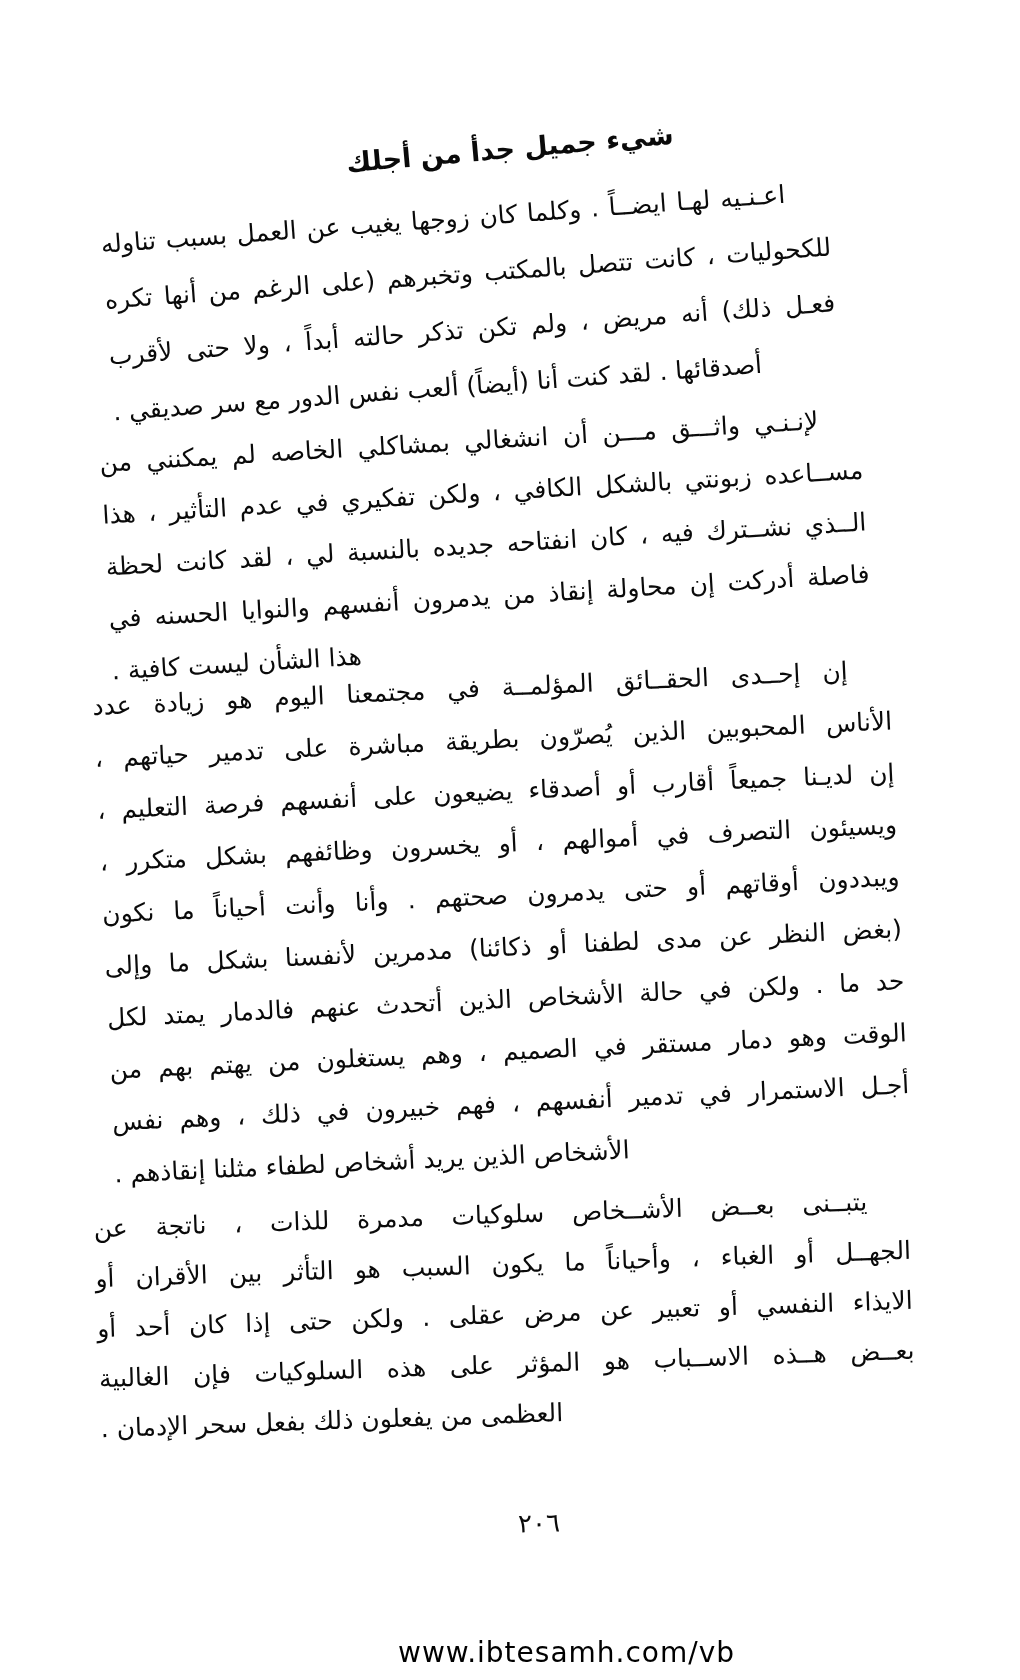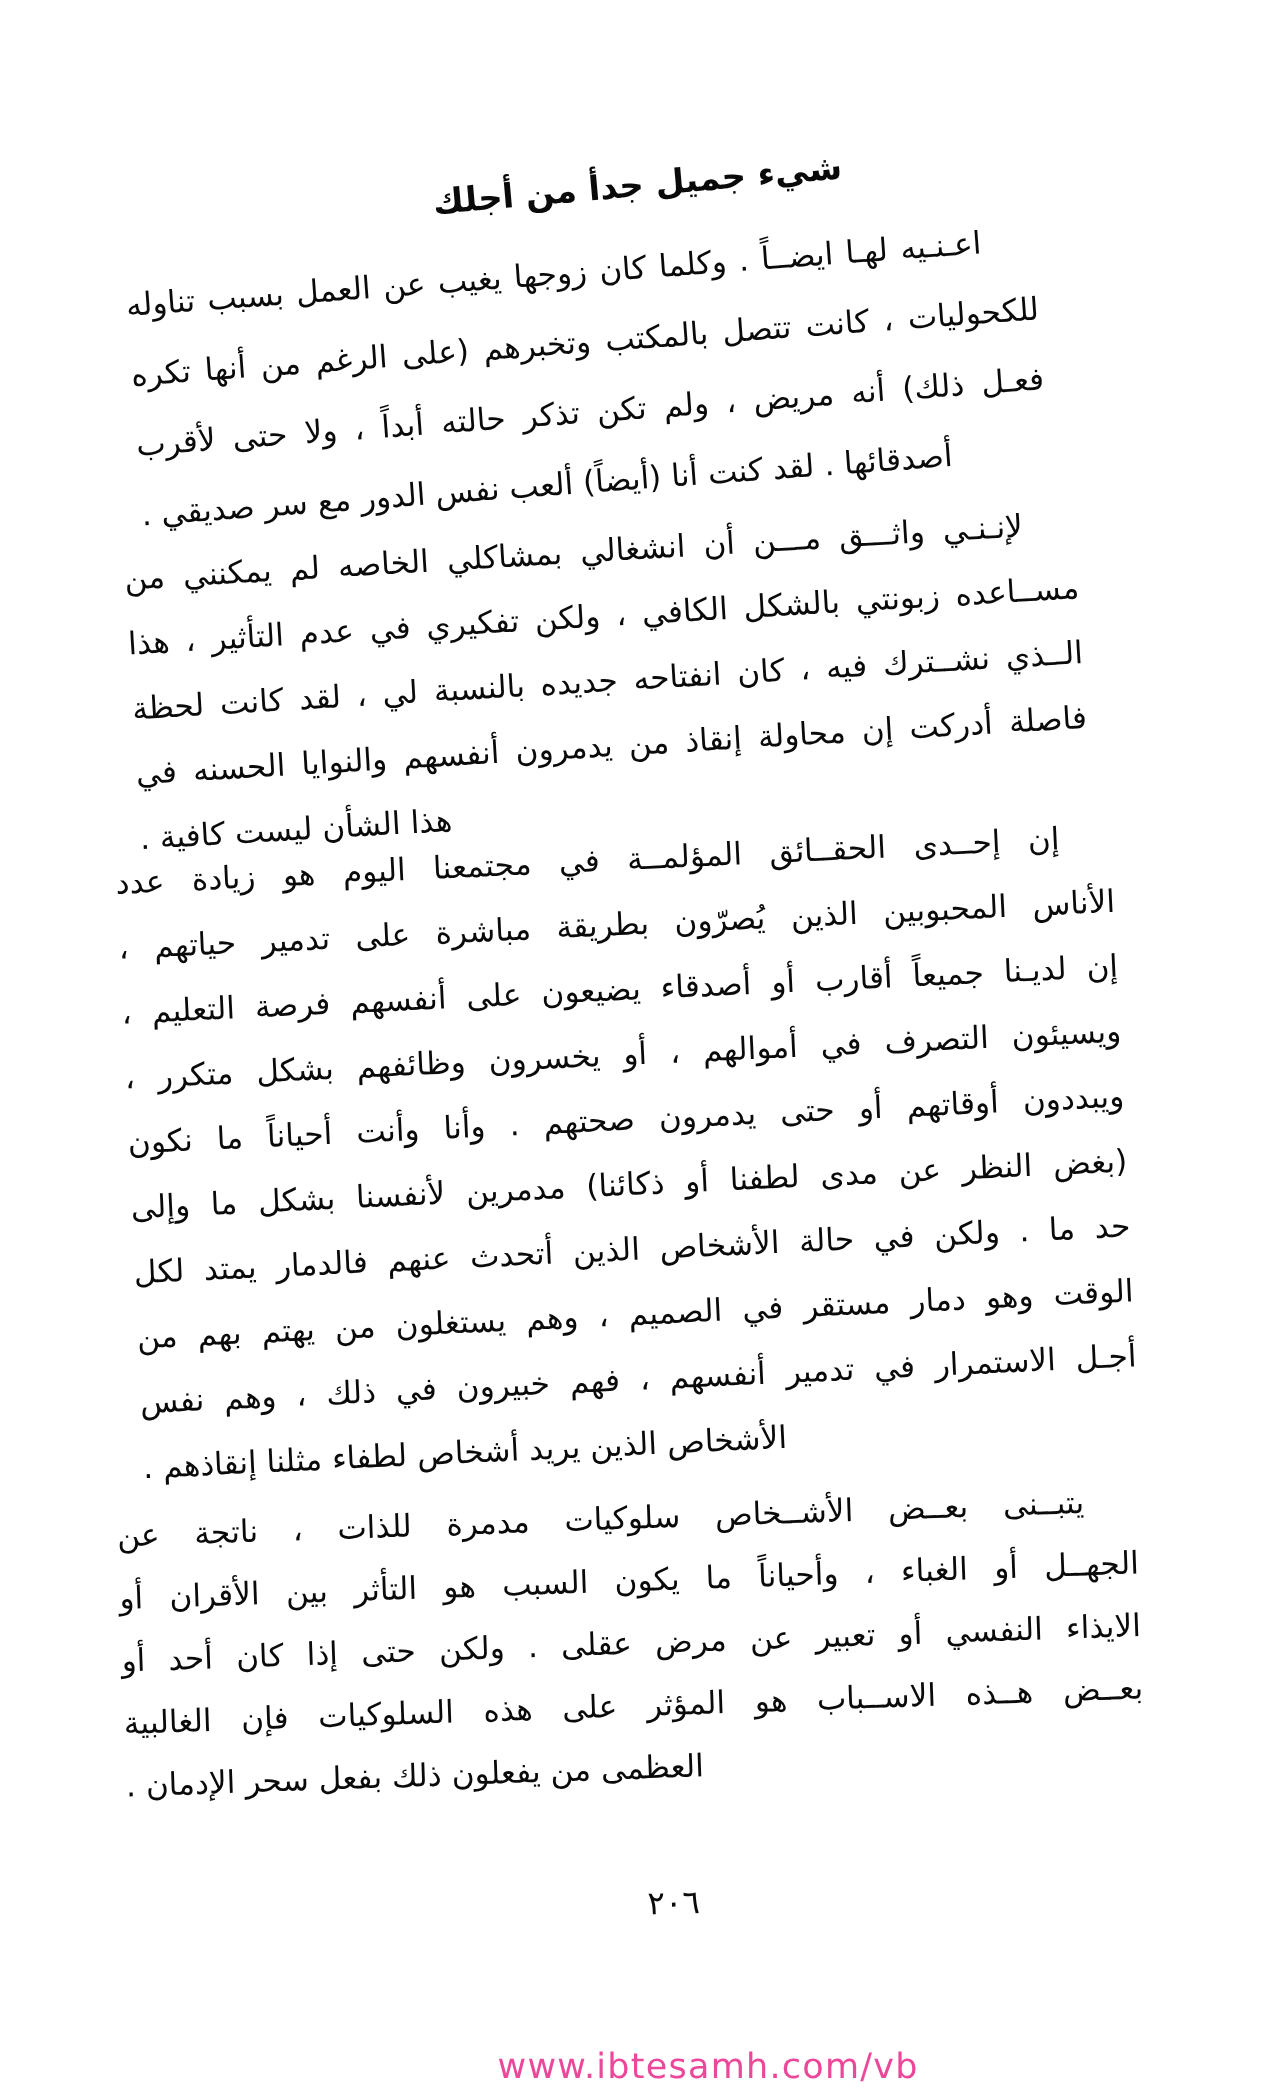--- a/index.html
+++ b/index.html
@@ -54,14 +54,14 @@
       </div>
       <div class="para p4">
         <div class="line first">يتبــنى بعــض الأشــخاص سلوكيات مدمرة للذات ، ناتجة عن</div>
         <div class="line full">الجهــل أو الغباء ، وأحياناً ما يكون السبب هو التأثر بين الأقران أو</div>
         <div class="line full">الايذاء النفسي أو تعبير عن مرض عقلى . ولكن حتى إذا كان أحد أو</div>
         <div class="line full">بعــض هــذه الاســباب هو المؤثر على هذه السلوكيات فإن الغالبية</div>
         <div class="line last">العظمى من يفعلون ذلك بفعل سحر الإدمان .</div>
       </div>
     </div>
   <div class="pageno">٢٠٦</div>
-  <div class="watermark" style="color: #ec4899;">www.ibtesamh.com/vb</div>
+  <div class="watermark" style="color: #000000;">www.ibtesamh.com/vb</div>
 </div>
 
 </body></html>

